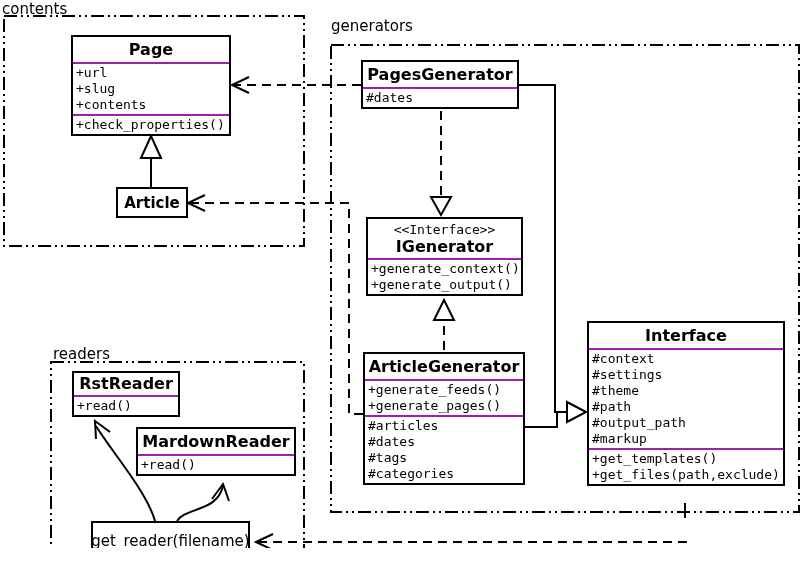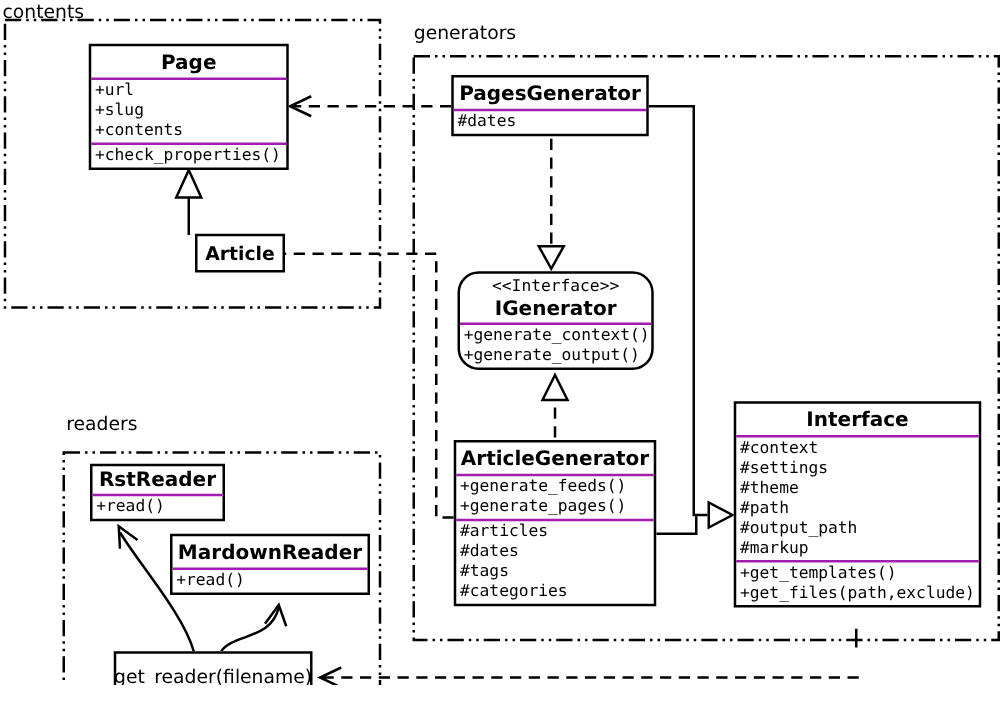--- a/index.html
+++ b/index.html
@@ -11,21 +11,21 @@
   .box .title{font-weight:bold;font-size:16px;text-align:center;line-height:23px;
               padding:1px 2px;white-space:nowrap;overflow:hidden;}
   .box .stereotype{font-family:"DejaVu Sans Mono",monospace;font-size:13px;
                    text-align:center;line-height:15px;padding-top:3px;white-space:nowrap;}
   .box .stereotype + .title{padding-top:0;line-height:20px;}
   .compartment{border-top:2px solid #a21caf;padding:1px 3px;}
   .member{font-family:"DejaVu Sans Mono",monospace;font-size:13px;line-height:16px;
           white-space:nowrap;overflow:hidden;}
   .plainbox{display:flex;align-items:center;justify-content:center;
             font-size:15px;white-space:nowrap;}
-  .title-only{display:flex;align-items:center;justify-content:center;margin-left:40px;}
+  .title-only{display:flex;align-items:center;justify-content:center;}
   .title-only .title{padding:0;line-height:normal;}
   svg line,svg path,svg polyline{stroke:#000;stroke-width:2;fill:none;}
   svg polygon{stroke:#000;stroke-width:2;fill:#fff;}
   svg rect.pkg{fill:none;stroke:#000;stroke-width:2;stroke-dasharray:13 4 2 4 2 4;}
   .dash{stroke-dasharray:9 6;}
 </style>
 </head>
 <body>
 
 <div id="stage">
@@ -79,21 +79,21 @@
     </g>
 
     <g>
       <path d="M177,521 C186,507 217,512 223,486"></path>
       <polyline points="212,499 223,484 229,501"></polyline>
     </g>
   </svg>
 
   <div class="pkg-label" style="left:2px;top:0px;">contents</div>
   <div class="pkg-label" style="left:331px;top:17px;">generators</div>
-  <div class="pkg-label" style="left:53px;top:330px;">readers</div>
+  <div class="pkg-label" style="left:53px;top:345px;">readers</div>
 
   <div class="box" style="left:71px;top:35px;width:160px;">
     <div class="title">Page</div>
     <div class="compartment">
       <div class="member">+url</div>
       <div class="member">+slug</div>
       <div class="member">+contents</div>
     </div>
     <div class="compartment">
       <div class="member">+check_properties()</div>
@@ -104,21 +104,21 @@
     <div class="title" style="font-size:15px;">Article</div>
   </div>
 
   <div class="box" style="left:361px;top:60px;width:158px;">
     <div class="title">PagesGenerator</div>
     <div class="compartment">
       <div class="member">#dates</div>
     </div>
   </div>
 
-  <div class="box" style="left:366px;top:217px;width:157px;border-radius:17px;">
+  <div class="box" style="left:366px;top:217px;width:157px;">
     <div class="stereotype">&lt;&lt;Interface&gt;&gt;</div>
     <div class="title">IGenerator</div>
     <div class="compartment">
       <div class="member">+generate_context()</div>
       <div class="member">+generate_output()</div>
     </div>
   </div>
 
   <div class="box" style="left:363px;top:352px;width:162px;">
     <div class="title">ArticleGenerator</div>

